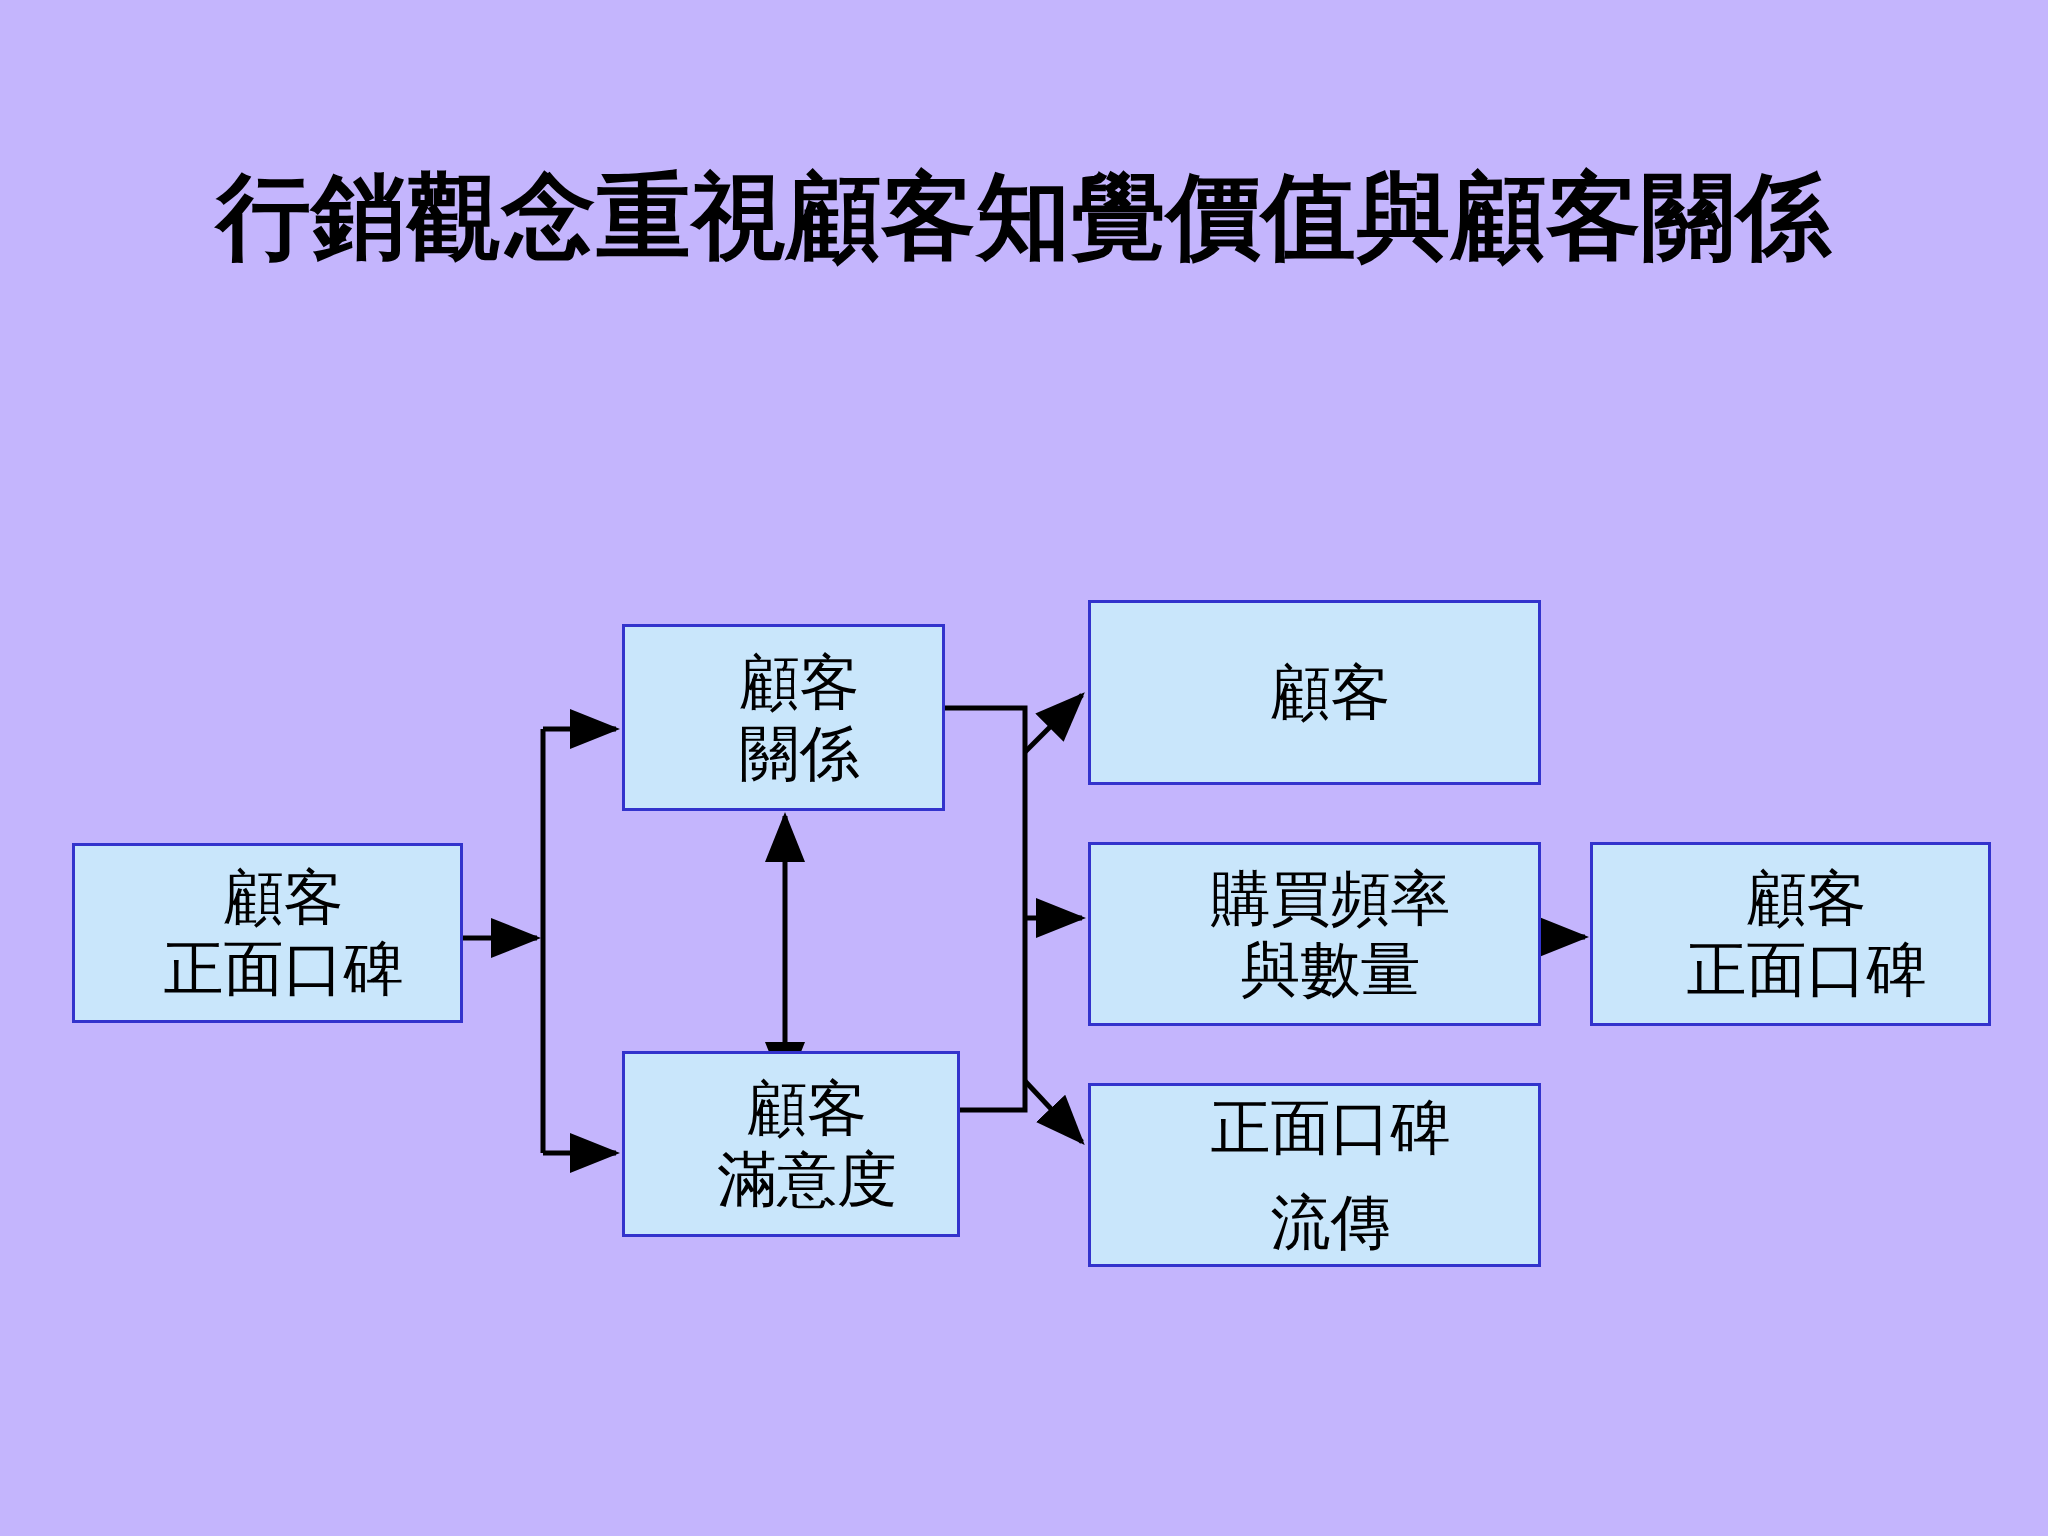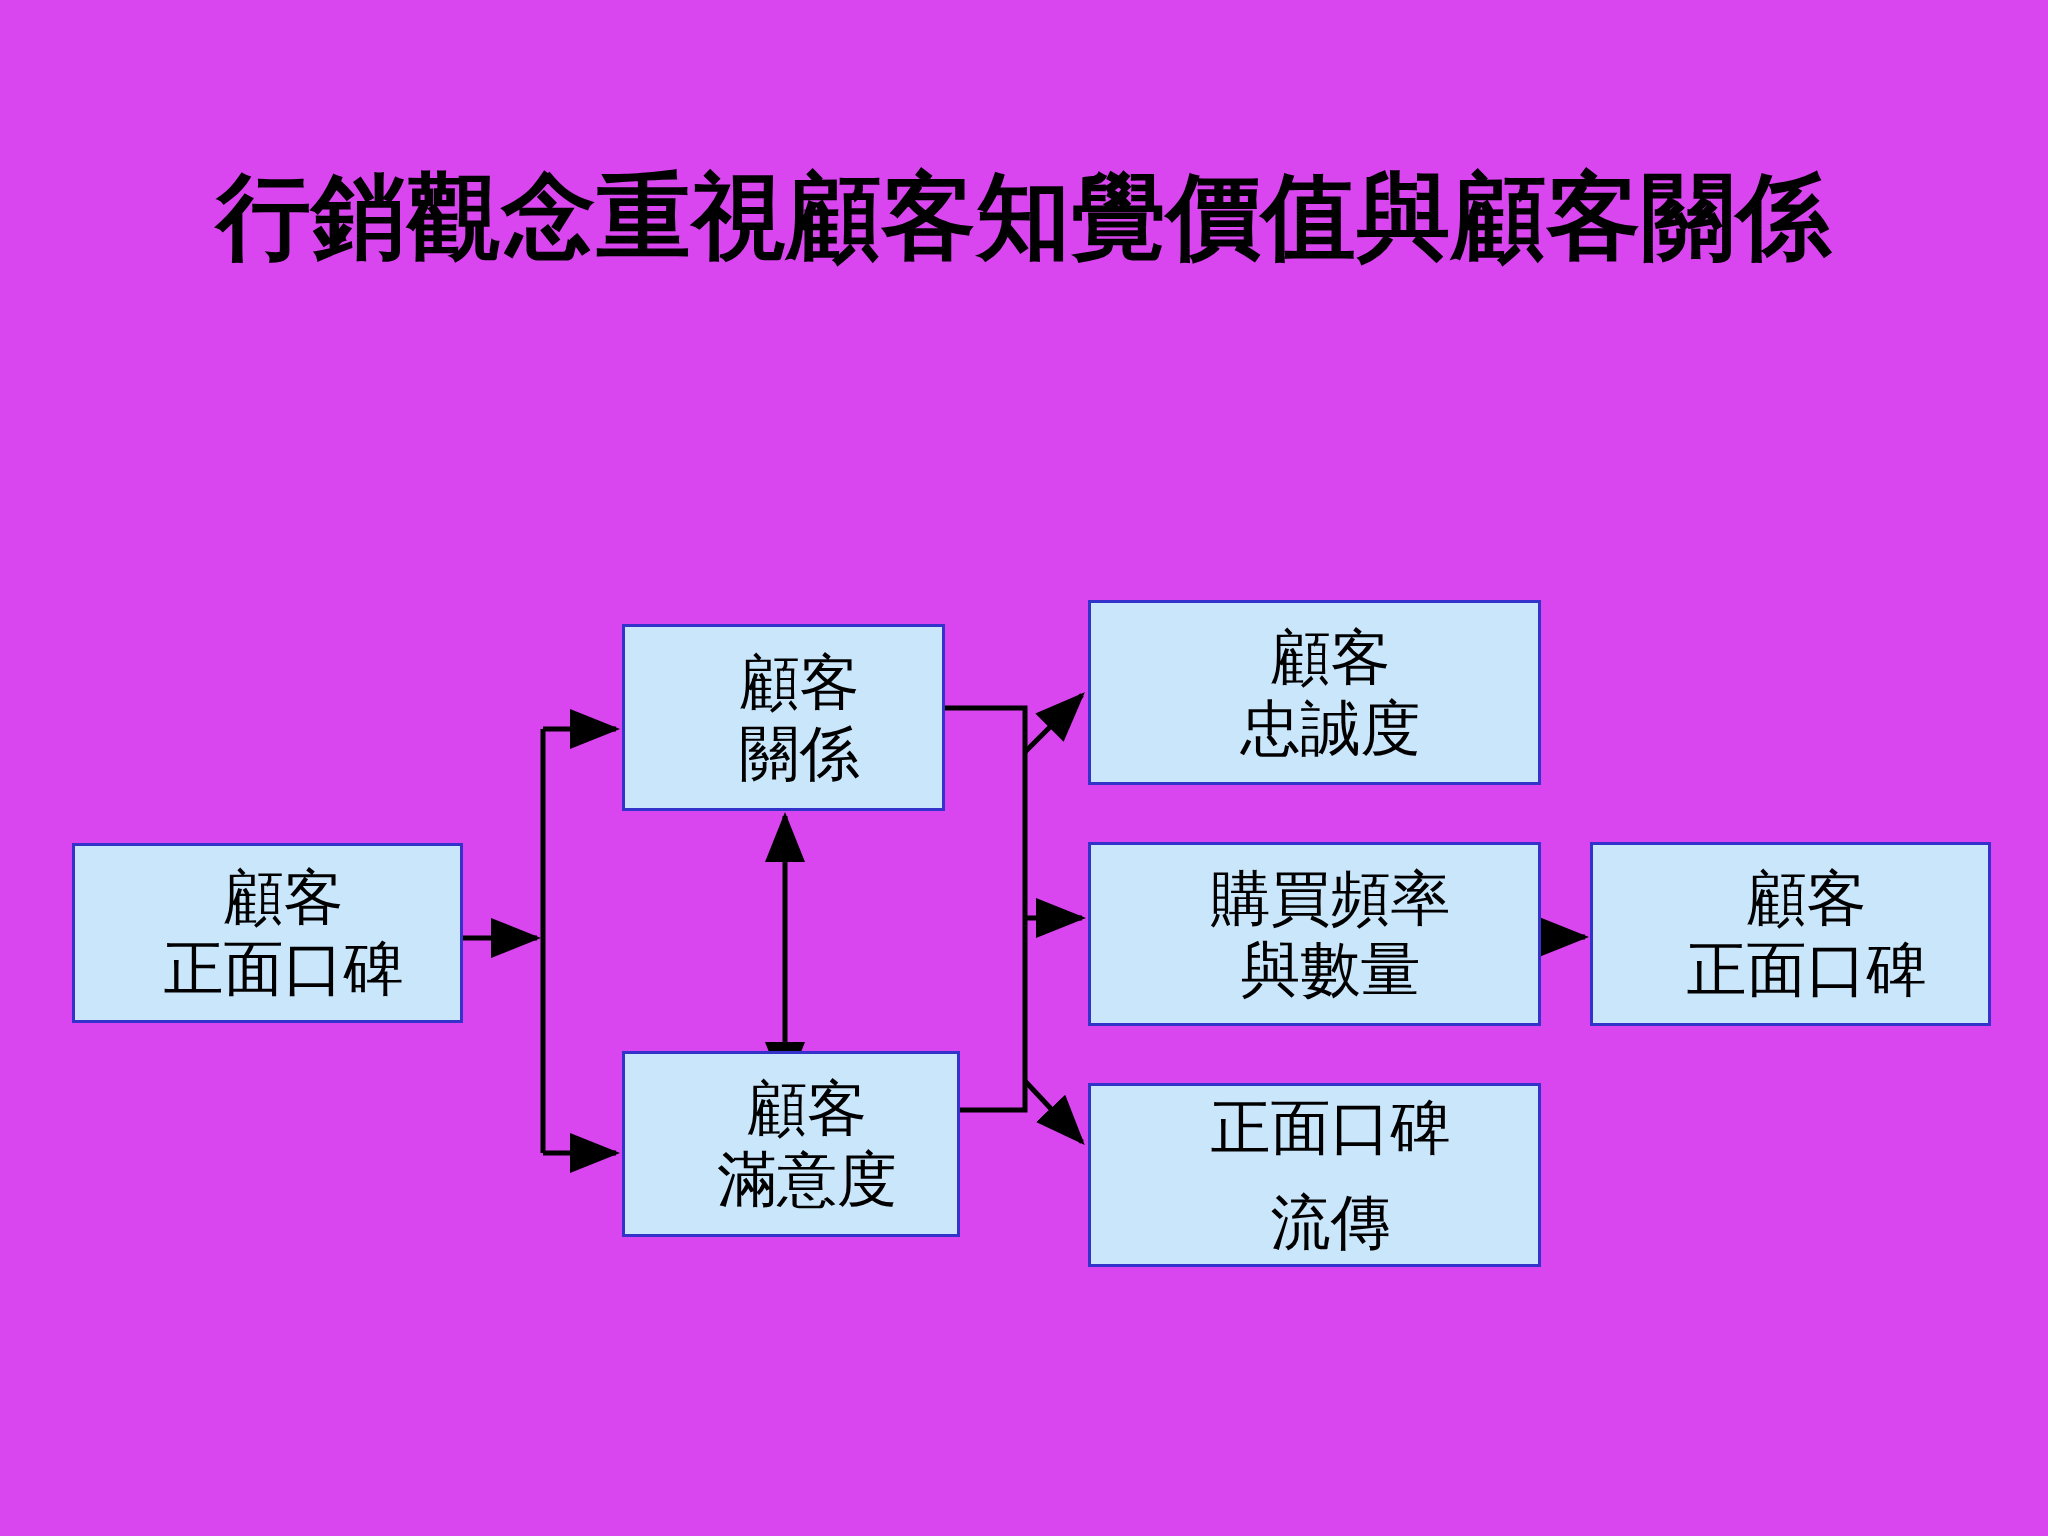--- a/index.html
+++ b/index.html
@@ -4,21 +4,21 @@
 <style>
   html, body {
     margin: 0;
     padding: 0;
     background: #ffffff;
   }
   #slide {
     position: relative;
     width: 2048px;
     height: 1536px;
-    background: #d946ef;
+    background: #c4b5fd;
     overflow: hidden;
     font-family: "DejaVu Sans", "Liberation Sans", sans-serif;
   }
   #title {
     position: absolute;
     left: 0;
     top: 168px;
     width: 2048px;
     text-align: center;
     font-family: "DejaVu Sans", "Liberation Sans", sans-serif;
@@ -125,21 +125,20 @@
     <span class="ln">關係</span>
   </div>
 
   <div class="node" style="left:622px; top:1051px; width:338px; height:186px;">
     <span class="ln">顧客</span>
     <span class="ln">滿意度</span>
   </div>
 
   <div class="node" style="left:1088px; top:600px; width:453px; height:185px;">
     <span class="ln">顧客</span>
-    <span class="ln">忠誠度</span>
   </div>
 
   <div class="node" style="left:1088px; top:842px; width:453px; height:184px;text-align:center;">
     <span class="ln">購買頻率</span>
     <span class="ln">與數量</span>
   </div>
 
   <div class="node" style="left:1088px; top:1083px; width:453px; height:184px;gap:24px;">
     <span class="ln">正面口碑</span>
     <span class="ln">流傳</span>

